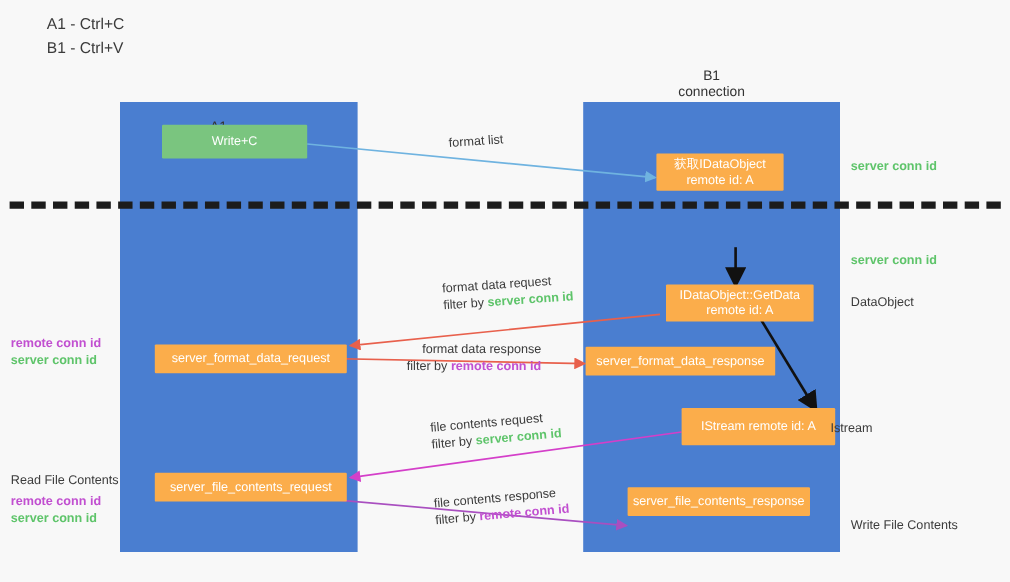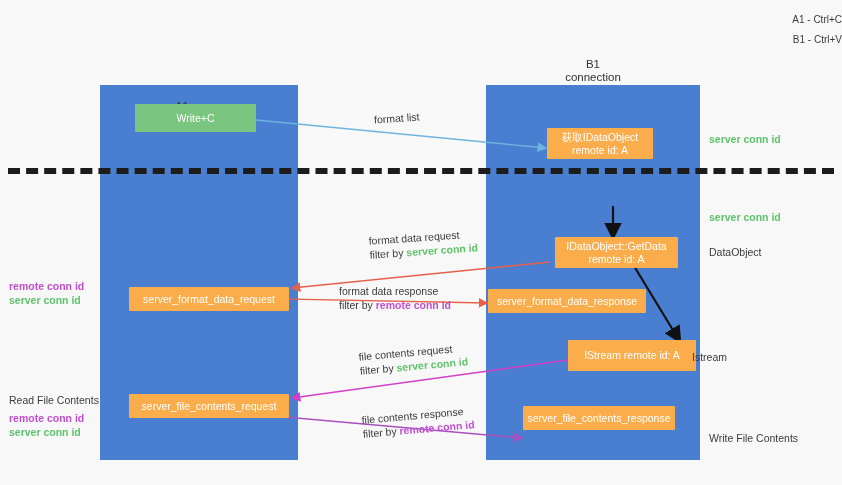--- a/index.html
+++ b/index.html
@@ -25,22 +25,22 @@
     color: #333;
     font-size: 11.5px;
     line-height: 13px;
     white-space: pre-line;
   }
   .title {
     position: absolute;
     left: 0;
     right: 0;
     top: 10px;
-    text-align: right;
-    font-size: 10px;
+    text-align: left;
+    font-size: 13px;
     color: #3b3b3b;
     line-height: 20px;
     white-space: pre-line;
     padding-left: 39px;
   }
   .node {
     position: absolute;
     box-sizing: border-box;
     display: flex;
     flex-direction: column;
@@ -166,21 +166,21 @@
   <div class="edge-label" style="left:374px; top:111px; transform:rotate(-4deg);">format list</div>
 
   <div class="edge-label" style="left:369px; top:230px; transform:rotate(-4deg);">
     <div>format data request</div>
     <div>
       <span>filter by </span><span class="green-id">server conn id</span>
     </div>
   </div>
 
   <div class="edge-label" style="left:339px; top:284px;">
-    <div style="text-align:left;">format data response</div>
+    <div style="text-align:right;">format data response</div>
     <div style="text-align:center;">
       <span>filter by </span><span class="purple-id">remote conn id</span>
     </div>
   </div>
 
   <div class="edge-label" style="left:359px; top:345px; transform:rotate(-5deg);">
     <div>file contents request</div>
     <div>
       <span>filter by </span><span class="green-id">server conn id</span>
     </div>

